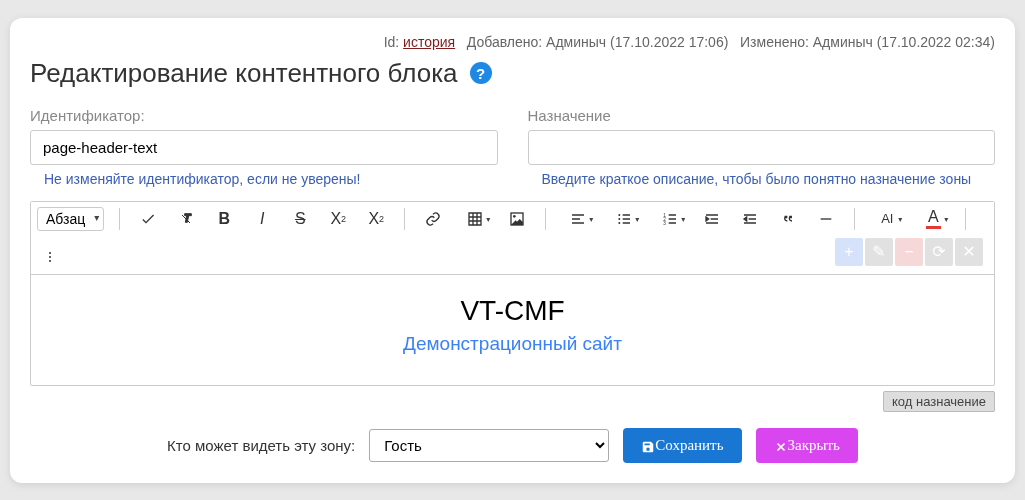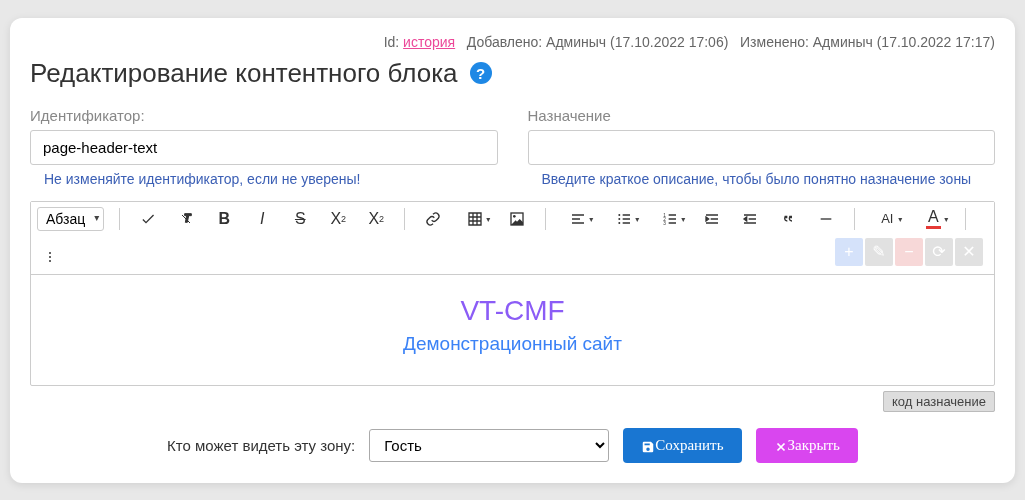--- a/index.html
+++ b/index.html
@@ -18,21 +18,21 @@
   width: 1005px;
   padding: 16px 20px 20px 20px;
   box-shadow: 0 2px 8px rgba(0,0,0,0.1);
 }
 .meta-row {
   text-align: right;
   color: #666;
   font-size: 14px;
   margin-bottom: 8px;
 }
-.meta-row a { color: #ec4899; }
+.meta-row a { color: #7f1d1d; }
 .title-row {
   display: flex;
   align-items: center;
   gap: 12px;
   margin-bottom: 18px;
 }
 .title-row h1 {
   font-size: 26px;
   font-weight: 400;
   color: #333;
@@ -111,21 +111,21 @@
   color: #333;
 }
 .tb-btn svg { width: 16px; height: 16px; }
 .tb-dd { width: 34px; position: relative; }
 .tb-dd .chev { font-size: 8px; color: #444; position: absolute; right: 2px; top: 9px; }
 .editor-content {
   min-height: 110px;
   padding: 20px;
   text-align: center;
 }
-.editor-content .h { font-size: 28px; color: #8b5cf6; margin-bottom: 6px; }
+.editor-content .h { font-size: 28px; color: #000000; margin-bottom: 6px; }
 .editor-content .p { font-size: 19px; color: #3b82f6; }
 .code-link-row {
   text-align: right;
   margin-top: 6px;
   margin-bottom: 18px;
 }
 .code-link {
   background: #ddd;
   border: 1px solid #bbb;
   padding: 2px 8px;
@@ -188,21 +188,21 @@
 <div class="dialog">
 
   <div class="meta-row">
     <span>Id:</span>
     <a href="#">история</a>
     &nbsp;
     <span>Добавлено:</span>
     <span>Админыч (17.10.2022 17:06)</span>
     &nbsp;
     <span>Изменено:</span>
-    <span>Админыч (17.10.2022 17:17)</span>
+    <span>Админыч (17.10.2022 02:34)</span>
   </div>
 
   <div class="title-row">
     <h1>Редактирование контентного блока</h1>
     <span class="help-icon">?</span>
   </div>
 
   <div class="form-row">
     <div class="form-group">
       <label>Идентификатор:</label>

